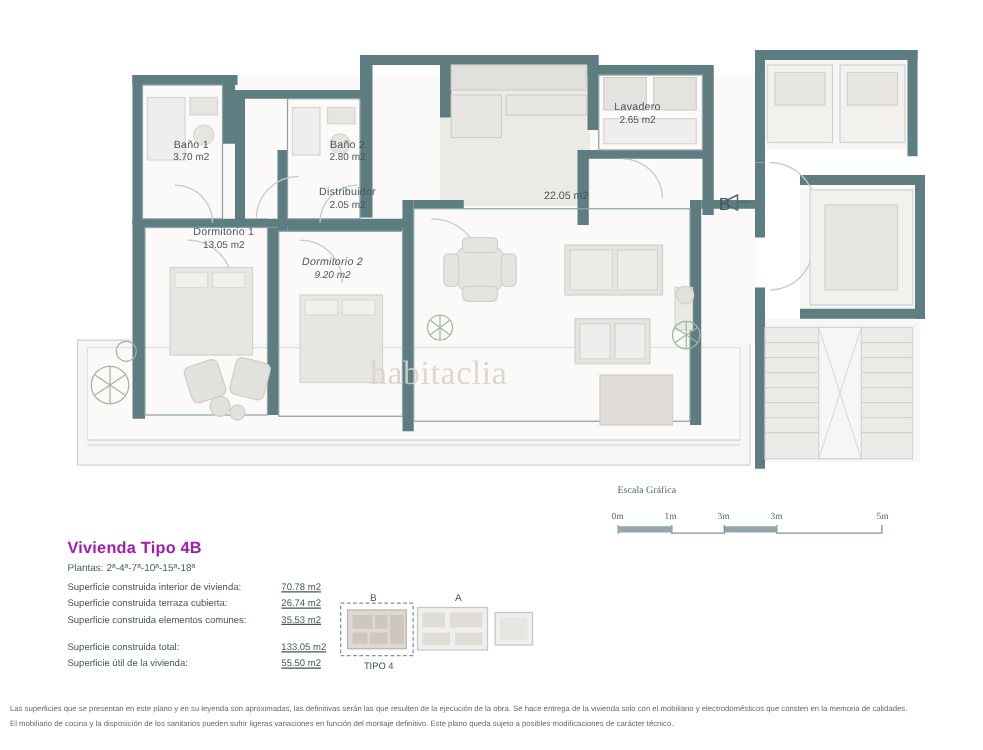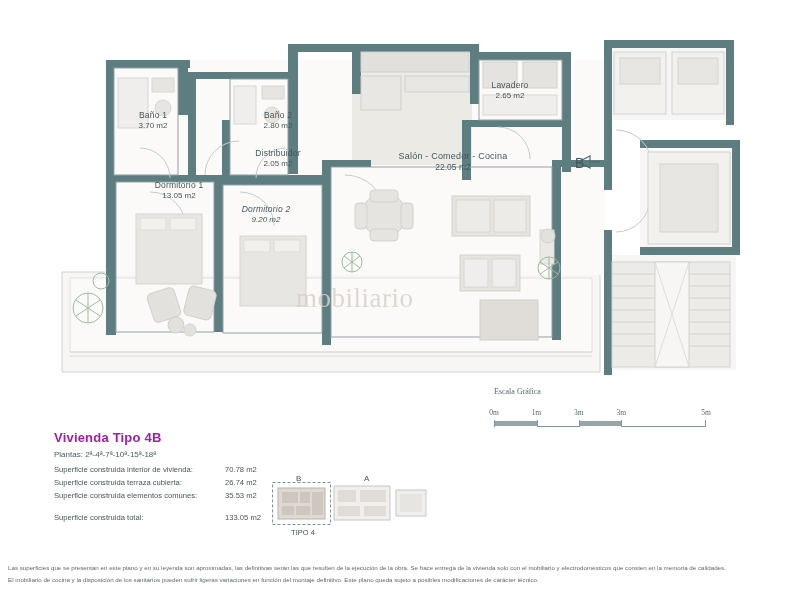--- a/index.html
+++ b/index.html
@@ -144,20 +144,21 @@
     font-size: 7.6px;
     color: #44565a;
   }
   #info table td {
     padding: 0 0 4px 0;
     vertical-align: top;
     white-space: nowrap;
   }
   #info table td.val {
     padding-left: 28px;
+    text-decoration: underline;
   }
   #info table tr.gap td {
     padding-top: 9px;
   }
 
   
   #keyplan {
     position: absolute;
     left: 272px;
     top: 476px;
@@ -387,39 +388,38 @@
     <span class="rl-name">Distribuidor</span>
     <span class="rl-area">2.05 m2</span>
   </div>
 
   <div class="room-label" style="left:470px; top:80px; width:80px;">
     <span class="rl-name">Lavadero</span>
     <span class="rl-area">2.65 m2</span>
   </div>
 
   <div class="room-label big" style="left:368px; top:151px; width:170px;">
-    <span class="rl-name">Salón - Comedor - Cocina</span>
     <span class="rl-area">22.05 m2</span>
   </div>
 
   <div class="room-label" style="left:126px; top:180px; width:106px;">
     <span class="rl-name">Dormitorio 1</span>
     <span class="rl-area">13.05 m2</span>
   </div>
 
   <div class="room-label" style="left:213px; top:204px; width:106px;font-style:italic;">
     <span class="rl-name">Dormitorio 2</span>
     <span class="rl-area">9.20 m2</span>
   </div>
 
   <div id="bmark">
     <span class="bletter">B</span>
   </div>
 
-  <div id="watermark">mobiliario</div>
+  <div id="watermark">habitaclia</div>
 </div>
 
 <div id="scale">
   <div class="stitle">Escala Gráfica</div>
   <div class="sticks">
     <span class="stick" style="left:0%">0m</span>
     <span class="stick" style="left:20%">1m</span>
     <span class="stick" style="left:40%">3m</span>
     <span class="stick" style="left:60%">3m</span>
     <span class="stick" style="left:100%">5m</span>
@@ -449,20 +449,24 @@
         <td class="val">26.74 m2</td>
       </tr>
       <tr>
         <td>Superficie construida elementos comunes:</td>
         <td class="val">35.53 m2</td>
       </tr>
       <tr class="gap">
         <td>Superficie construida total:</td>
         <td class="val">133.05 m2</td>
       </tr>
+      <tr>
+        <td>Superficie útil de la vivienda:</td>
+        <td class="val">55.50 m2</td>
+      </tr>
     </tbody>
   </table>
 </div>
 
 <div id="keyplan">
   <svg width="188" height="52" viewBox="0 0 188 52">
     <rect x="0.5" y="6.5" width="58" height="42" fill="none" stroke="#7e9395" stroke-width="1" stroke-dasharray="3,2"></rect>
     <rect x="6" y="12" width="47" height="31" fill="#ded9d2" stroke="#b9b4ac"></rect>
     <rect x="10" y="16" width="16" height="11" fill="#cdc7bf"></rect>
     <rect x="28" y="16" width="10" height="11" fill="#cdc7bf"></rect>

